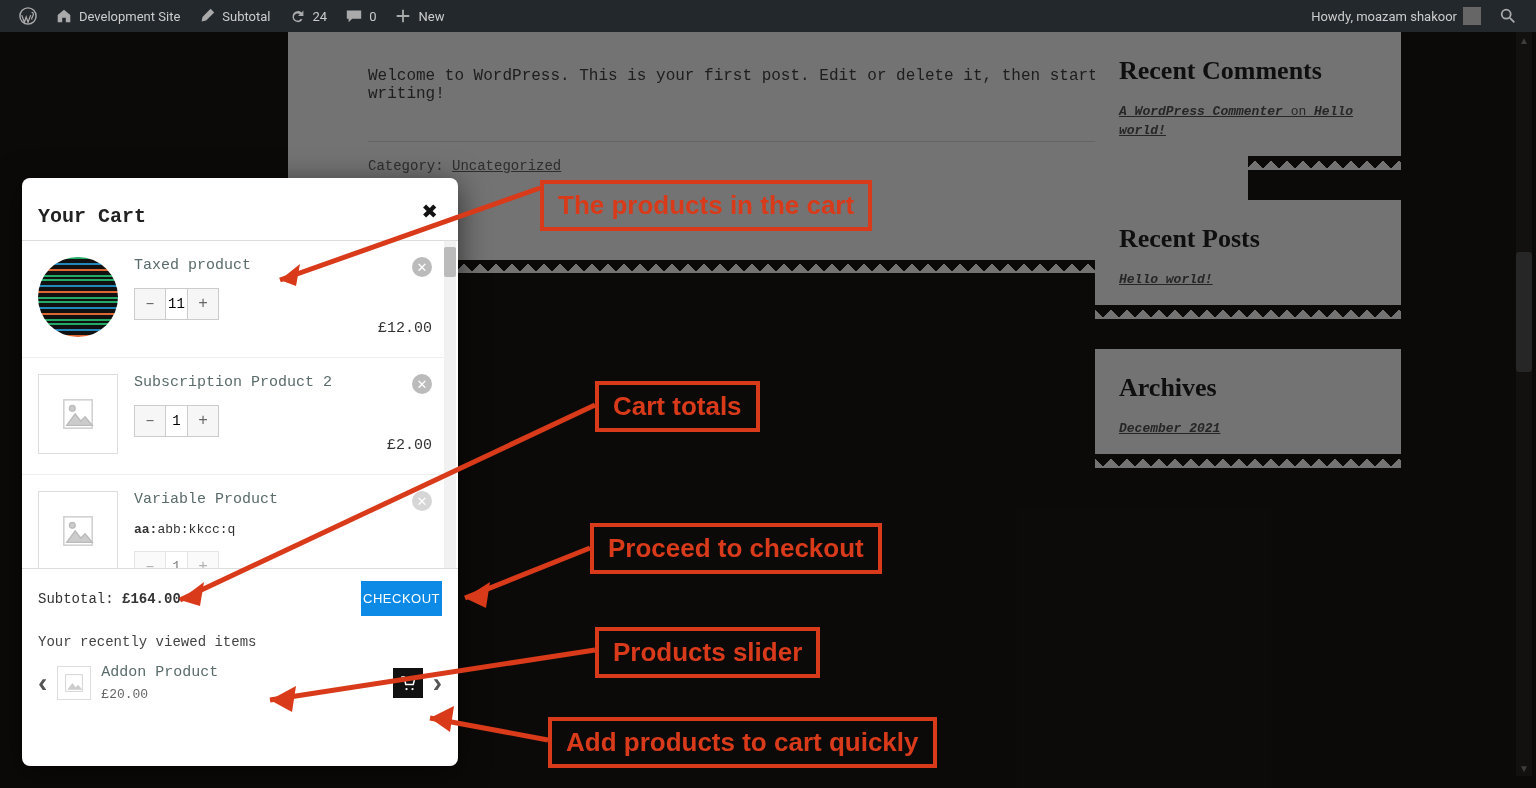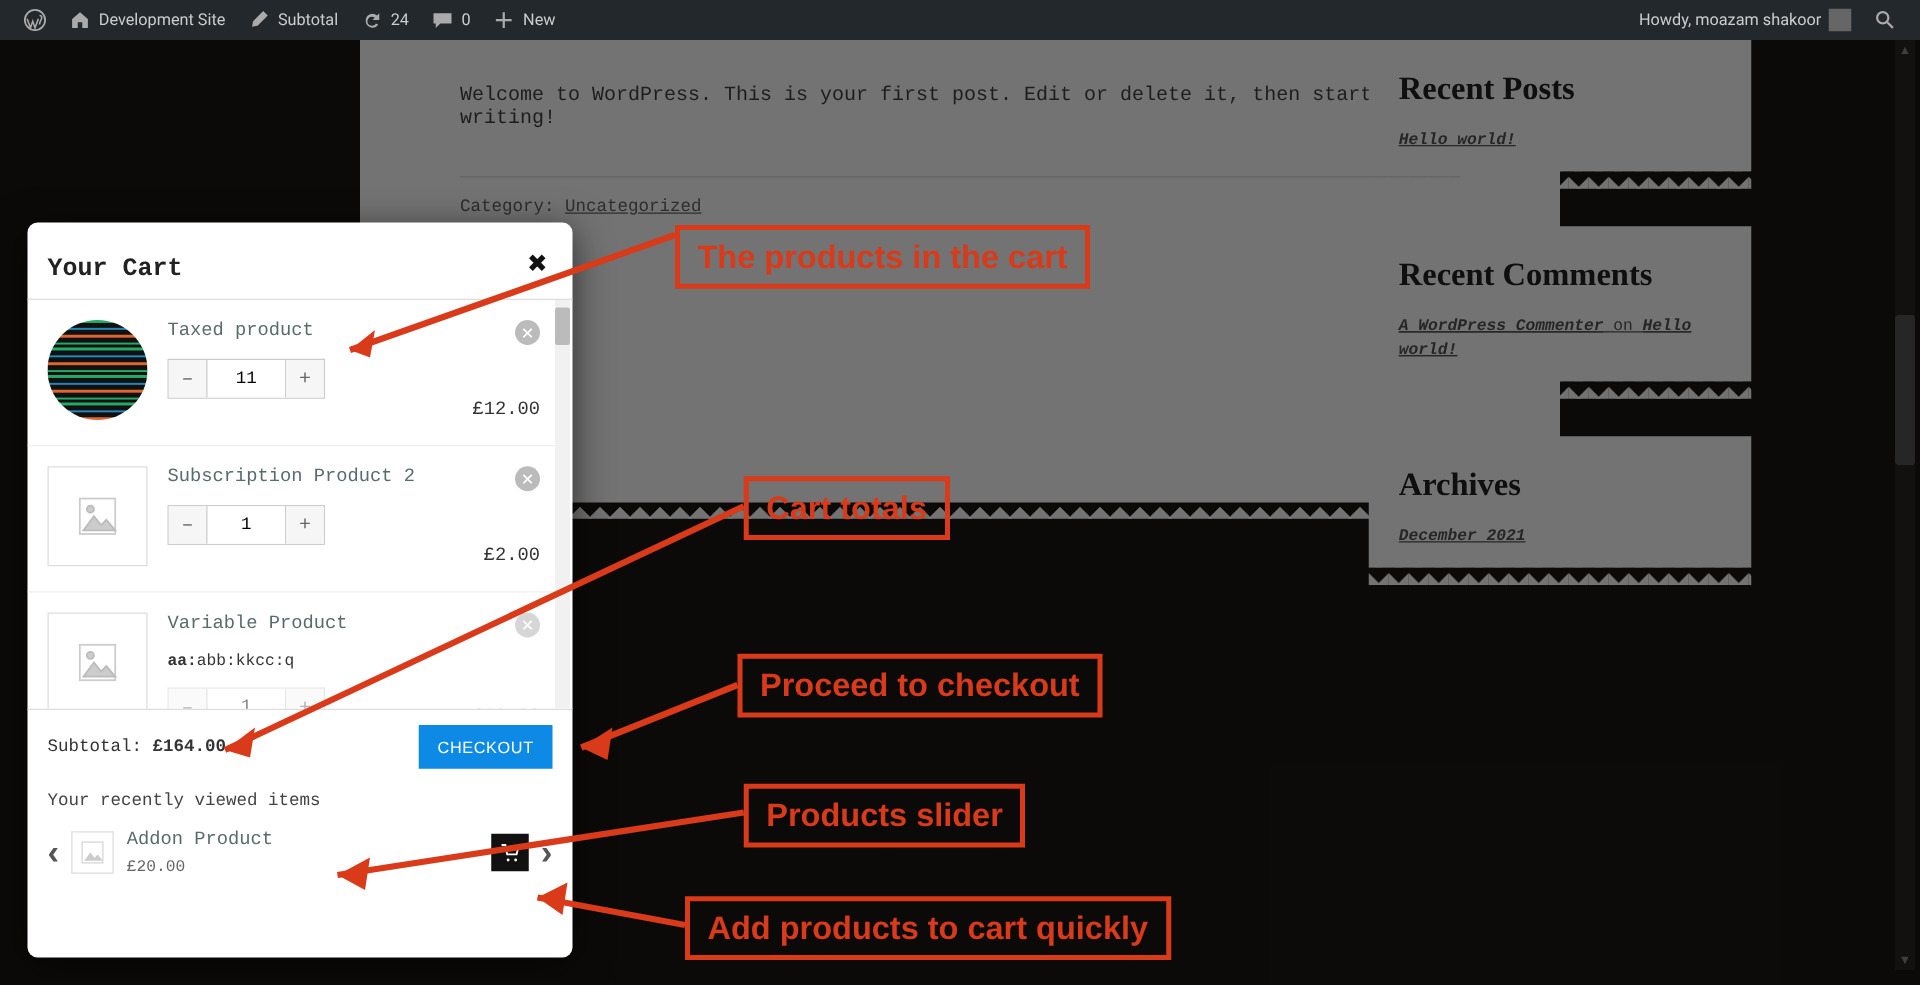--- a/index.html
+++ b/index.html
@@ -32,21 +32,21 @@
   }
 
   
   .page {
     position:absolute; top:32px; left:0; right:0; bottom:0;
     display:flex; justify-content:center;
     z-index:3;
   }
   .content-col {
     width:960px; background:#fff; padding:35px 80px 10px 80px;
-    height:370px;
+    height:228px;
   }
   .content-col p.intro {
     font-family: "Courier New", monospace; font-size:16px; color:#444;
   }
   .content-col hr { margin:38px 0 8px 0; border:none; border-top:1px solid #ddd;}
   .cat-line { font-family:"Courier New", monospace; font-size:14px; color:#666; padding-top:8px;}
   .cat-line a { color:#666; text-decoration:underline; }
   .zigzag {
     width:960px; height:14px;
     background:
@@ -132,39 +132,39 @@
     font-size:15px; color:#5a6b6b; font-weight:normal; margin-bottom:14px;
   }
   .cart-item-variant { font-size:13px; color:#333; margin-bottom:14px;}
   .cart-item-variant b{font-weight:bold;}
   .qty-row { border:1px solid #ccc; display:inline-flex; align-items:stretch; height:32px;}
   .qty-btn {
     width:30px; background:#f6f6f6; border:none; font-size:16px; color:#666;
     cursor:pointer; font-family:inherit;
   }
   .qty-input {
-    width:64px; border:none; border-left:1px solid #ccc; border-right:1px solid #ccc;
+    width:23px; border:none; border-left:1px solid #ccc; border-right:1px solid #ccc;
     text-align:center; font-family:inherit; font-size:14px;
   }
   .cart-item-right { display:flex; flex-direction:column; align-items:flex-end; justify-content:space-between; width:70px;}
   .remove-x {
     width:20px; height:20px; border-radius:50%; background:#bbb; color:#fff;
     display:flex; align-items:center; justify-content:center; font-size:13px; cursor:pointer;
     font-family:Arial;
   }
   .cart-item-price { font-size:15px; color:#333; margin-top:24px;}
 
   .cart-footer { padding:12px 16px 10px 16px;}
   .subtotal-row {
     display:flex; justify-content:space-between; align-items:center; margin-bottom:18px;
   }
   .subtotal-text { font-size:14px; color:#333;}
   .subtotal-text b{font-weight:bold;}
   .checkout-btn {
-    background:#0d8ae6; color:#fff; border:none; padding:10px 15px;
+    background:#0d8ae6; color:#fff; border:none; padding:10px 2px;
     font-size:13px; font-family:Arial; letter-spacing:0.5px; cursor:pointer;
   }
   .recent-label { font-size:14px; color:#444; margin-bottom:14px;}
   .slider-row { display:flex; align-items:center; gap:10px;}
   .chev { font-size:28px; color:#555; cursor:pointer; font-family:Arial; font-weight:bold; user-select:none;}
   .slider-thumb {
     width:34px; height:34px; border:1px solid #ddd;
     display:flex; align-items:center; justify-content:center;
   }
   .slider-thumb svg{width:20px;height:20px;fill:#ccc;}
@@ -264,28 +264,28 @@
       <div class="cat-line">
         <span>Category: </span><a href="#">Uncategorized</a>
       </div>
     </div>
     <div class="zigzag"></div>
   </div>
 </div>
 
 <div class="sidebar-col">
   <div class="widget">
-    <h3>Recent Posts</h3>
-    <a href="#">Hello world!</a>
-  </div>
-  <div class="widget">
     <h3>Recent Comments</h3>
     <span class="wtxt">
       <a href="#">A WordPress Commenter</a><span class="plain"> on </span><a href="#">Hello world!</a>
     </span>
+  </div>
+  <div class="widget">
+    <h3>Recent Posts</h3>
+    <a href="#">Hello world!</a>
   </div>
   <div class="widget">
     <h3>Archives</h3>
     <a href="#">December 2021</a>
   </div>
 </div>
 
 <div class="win-scrollbar">
   <div class="win-arrow-top">▲</div>
   <div class="win-thumb"></div>

